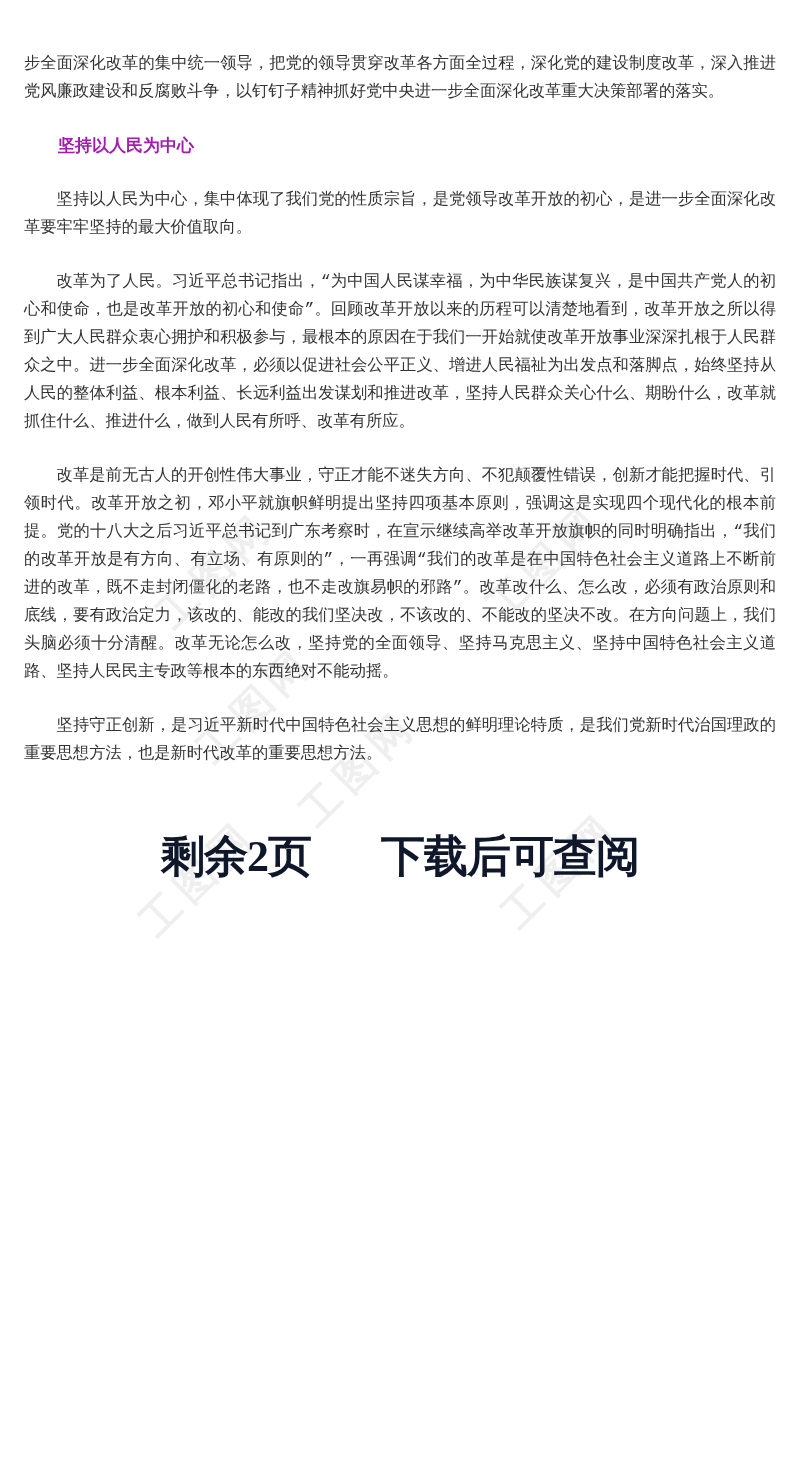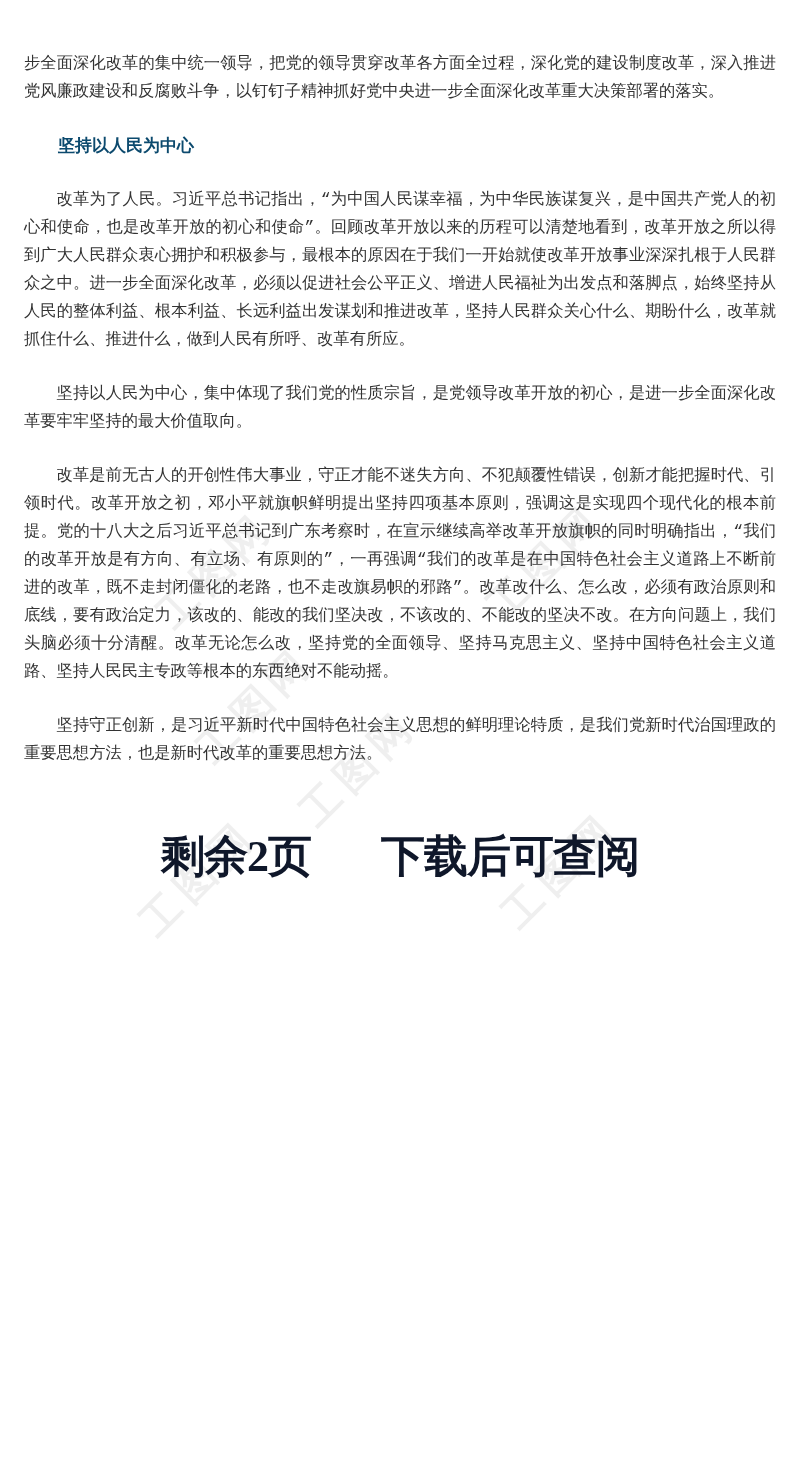--- a/index.html
+++ b/index.html
@@ -47,21 +47,21 @@
     font-family: Liberation Mono, monospace;
   }
   .para.no-indent {
     text-indent: 0;
   }
   .heading {
     margin: 0 0 26px 0;
     text-indent: 2em;
     font-size: 17px;
     font-weight: bold;
-    color: #0c4a6e;
+    color: #a21caf;
   }
   .download-prompt {
     position: relative;
     z-index: 1;
     margin-top: 65px;
     display: flex;
     justify-content: center;
     align-items: center;
     gap: 70px;
     font-family: "Liberation Serif", serif;
@@ -84,23 +84,23 @@
       <span class="wm" style="left: 358px; top: 768px;">工图网</span>
       <span class="wm" style="left: 198px; top: 878px;">工图网</span>
       <span class="wm" style="left: 560px; top: 870px;">工图网</span>
     </div>
 
   <main class="doc">
     <p class="para no-indent">步全面深化改革的集中统一领导，把党的领导贯穿改革各方面全过程，深化党的建设制度改革，深入推进党风廉政建设和反腐败斗争，以钉钉子精神抓好党中央进一步全面深化改革重大决策部署的落实。</p>
 
     <h3 class="heading">坚持以人民为中心</h3>
 
+    <p class="para">坚持以人民为中心，集中体现了我们党的性质宗旨，是党领导改革开放的初心，是进一步全面深化改革要牢牢坚持的最大价值取向。</p>
+
     <p class="para">改革为了人民。习近平总书记指出，“为中国人民谋幸福，为中华民族谋复兴，是中国共产党人的初心和使命，也是改革开放的初心和使命”。回顾改革开放以来的历程可以清楚地看到，改革开放之所以得到广大人民群众衷心拥护和积极参与，最根本的原因在于我们一开始就使改革开放事业深深扎根于人民群众之中。进一步全面深化改革，必须以促进社会公平正义、增进人民福祉为出发点和落脚点，始终坚持从人民的整体利益、根本利益、长远利益出发谋划和推进改革，坚持人民群众关心什么、期盼什么，改革就抓住什么、推进什么，做到人民有所呼、改革有所应。</p>
-
-    <p class="para">坚持以人民为中心，集中体现了我们党的性质宗旨，是党领导改革开放的初心，是进一步全面深化改革要牢牢坚持的最大价值取向。</p>
 
 
 
 
     <p class="para">改革是前无古人的开创性伟大事业，守正才能不迷失方向、不犯颠覆性错误，创新才能把握时代、引领时代。改革开放之初，邓小平就旗帜鲜明提出坚持四项基本原则，强调这是实现四个现代化的根本前提。党的十八大之后习近平总书记到广东考察时，在宣示继续高举改革开放旗帜的同时明确指出，“我们的改革开放是有方向、有立场、有原则的”，一再强调“我们的改革是在中国特色社会主义道路上不断前进的改革，既不走封闭僵化的老路，也不走改旗易帜的邪路”。改革改什么、怎么改，必须有政治原则和底线，要有政治定力，该改的、能改的我们坚决改，不该改的、不能改的坚决不改。在方向问题上，我们头脑必须十分清醒。改革无论怎么改，坚持党的全面领导、坚持马克思主义、坚持中国特色社会主义道路、坚持人民民主专政等根本的东西绝对不能动摇。</p>
 
     <p class="para">坚持守正创新，是习近平新时代中国特色社会主义思想的鲜明理论特质，是我们党新时代治国理政的重要思想方法，也是新时代改革的重要思想方法。</p>
 
 
     <div class="download-prompt">

